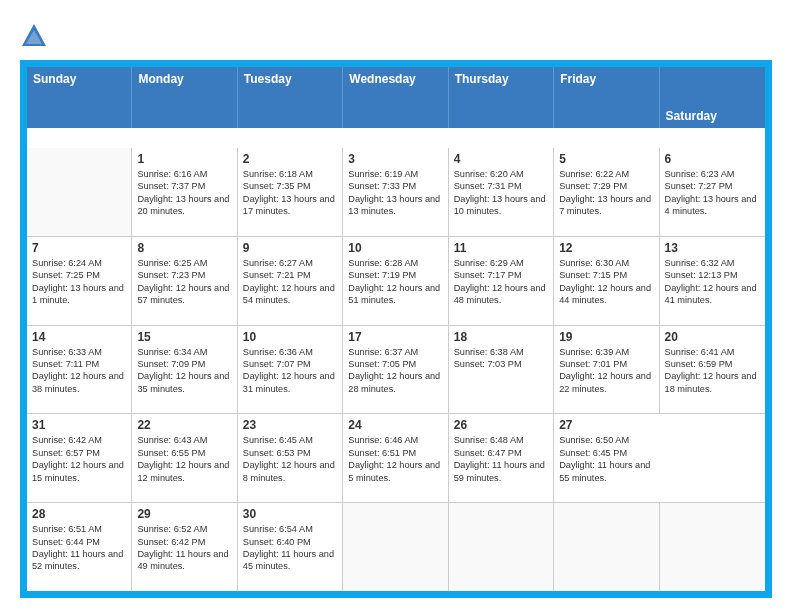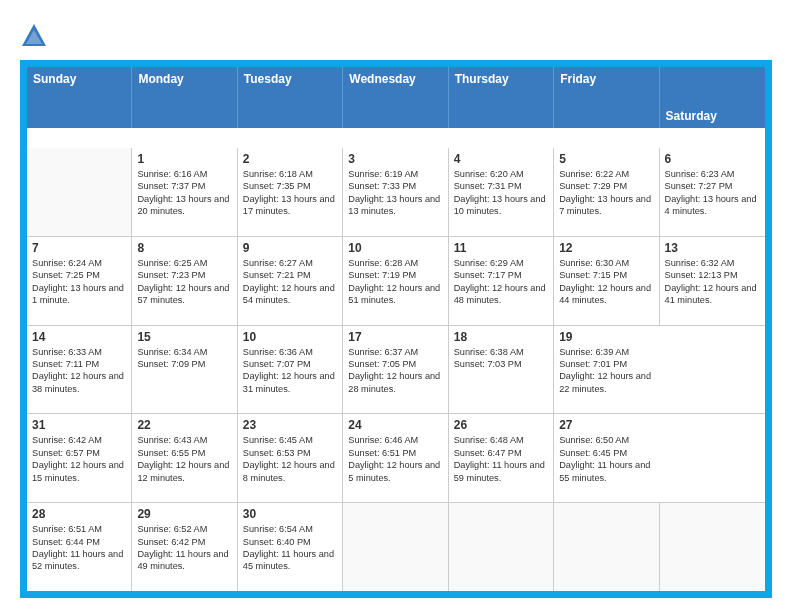--- a/index.html
+++ b/index.html
@@ -243,20 +243,21 @@
           <div class="cal-cell">
             <span class="day-num">14</span>
             <span class="cell-line">Sunrise: 6:33 AM</span>
             <span class="cell-line">Sunset: 7:11 PM</span>
             <span class="cell-line">Daylight: 12 hours and 38 minutes.</span>
           </div>
           <div class="cal-cell">
             <span class="day-num">15</span>
             <span class="cell-line">Sunrise: 6:34 AM</span>
             <span class="cell-line">Sunset: 7:09 PM</span>
+            <span class="cell-line">Daylight: 12 hours and 35 minutes.</span>
           </div>
           <div class="cal-cell">
             <span class="day-num">10</span>
             <span class="cell-line">Sunrise: 6:36 AM</span>
             <span class="cell-line">Sunset: 7:07 PM</span>
             <span class="cell-line">Daylight: 12 hours and 31 minutes.</span>
           </div>
           <div class="cal-cell">
             <span class="day-num">17</span>
             <span class="cell-line">Sunrise: 6:37 AM</span>
@@ -266,20 +267,26 @@
           <div class="cal-cell">
             <span class="day-num">18</span>
             <span class="cell-line">Sunrise: 6:38 AM</span>
             <span class="cell-line">Sunset: 7:03 PM</span>
           </div>
           <div class="cal-cell">
             <span class="day-num">19</span>
             <span class="cell-line">Sunrise: 6:39 AM</span>
             <span class="cell-line">Sunset: 7:01 PM</span>
             <span class="cell-line">Daylight: 12 hours and 22 minutes.</span>
+          </div>
+          <div class="cal-cell">
+            <span class="day-num">20</span>
+            <span class="cell-line">Sunrise: 6:41 AM</span>
+            <span class="cell-line">Sunset: 6:59 PM</span>
+            <span class="cell-line">Daylight: 12 hours and 18 minutes.</span>
           </div>
         </div>
         <div class="cal-row">
           <div class="cal-cell">
             <span class="day-num">31</span>
             <span class="cell-line">Sunrise: 6:42 AM</span>
             <span class="cell-line">Sunset: 6:57 PM</span>
             <span class="cell-line">Daylight: 12 hours and 15 minutes.</span>
           </div>
           <div class="cal-cell">

